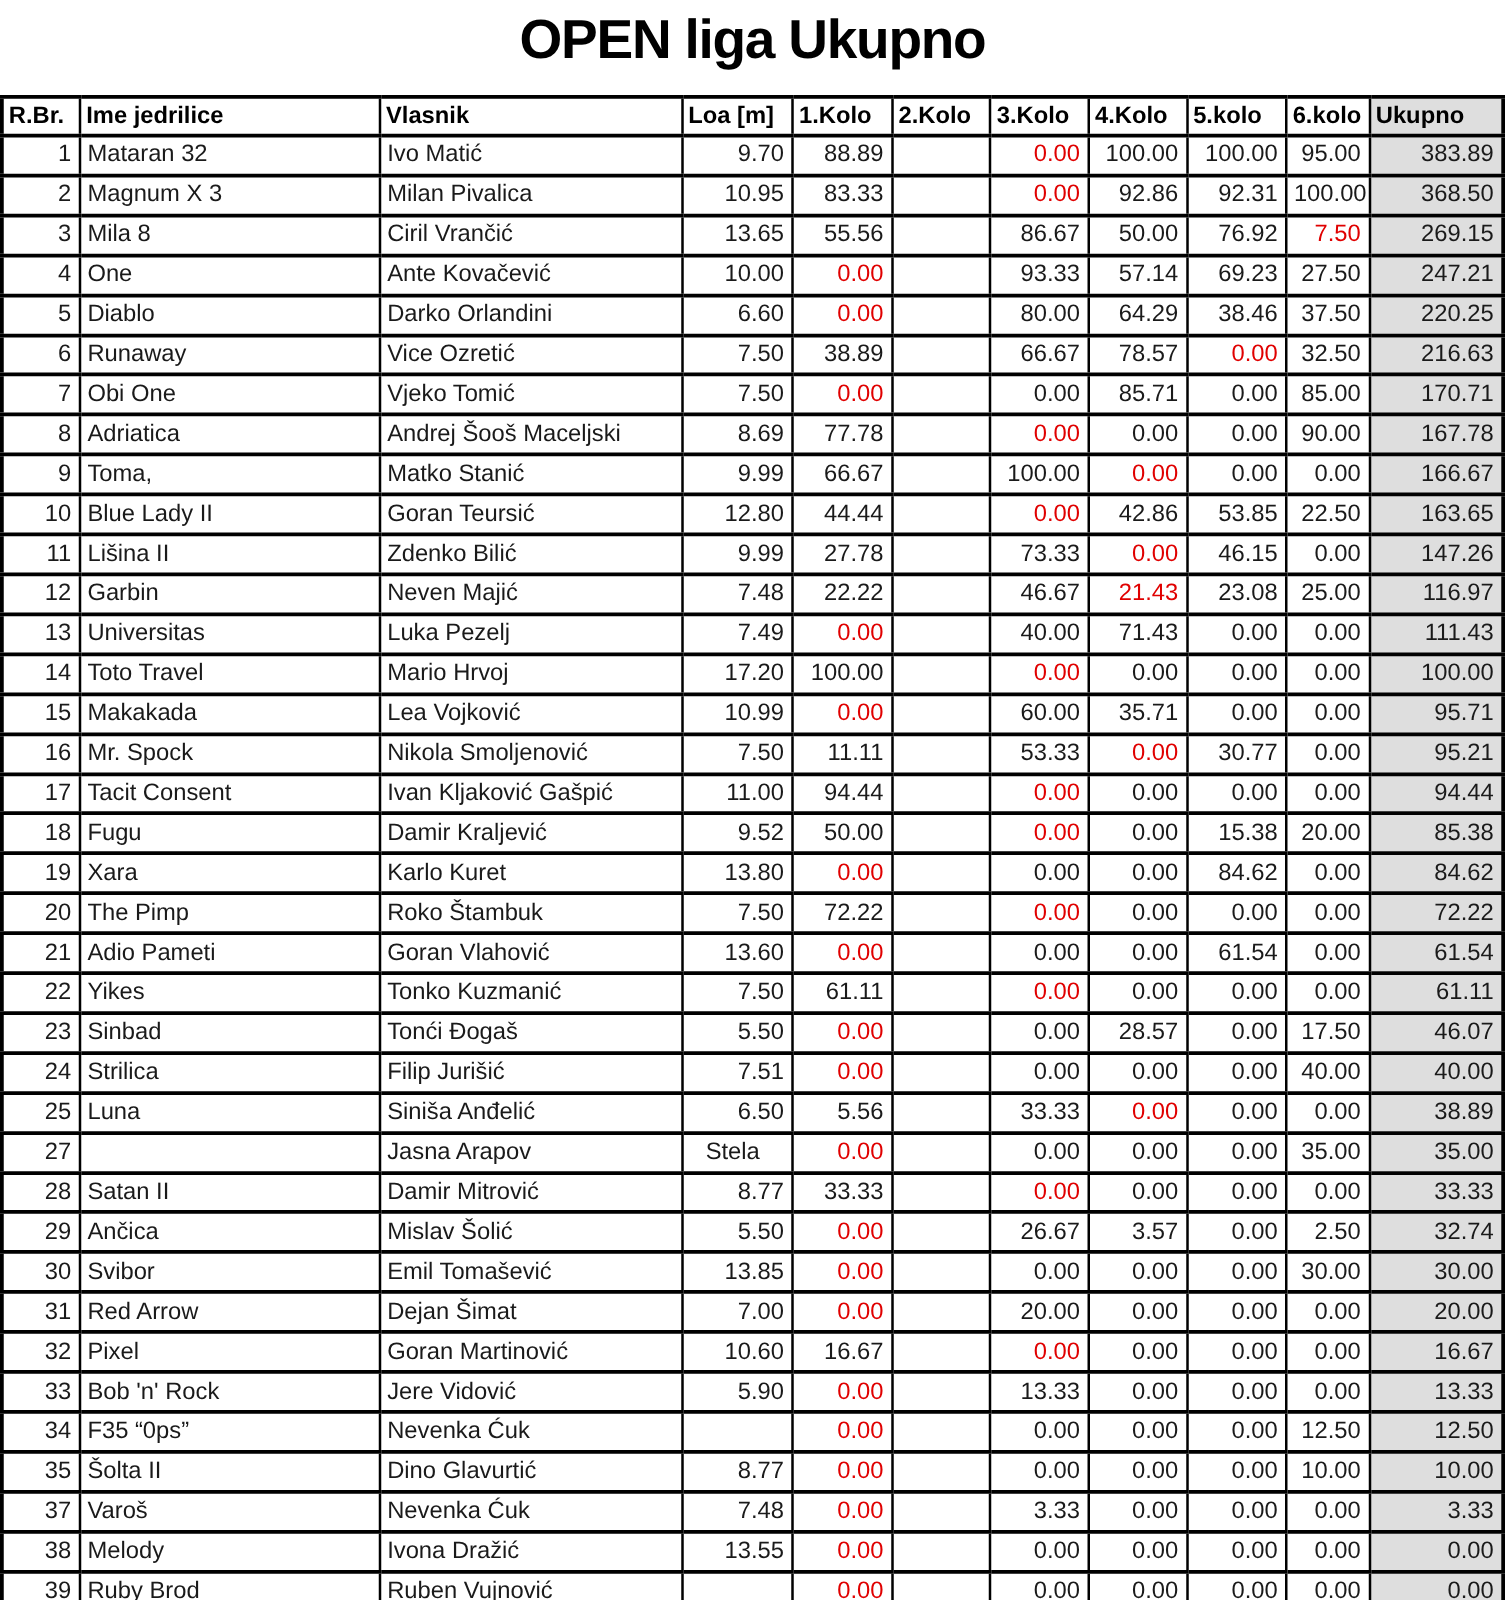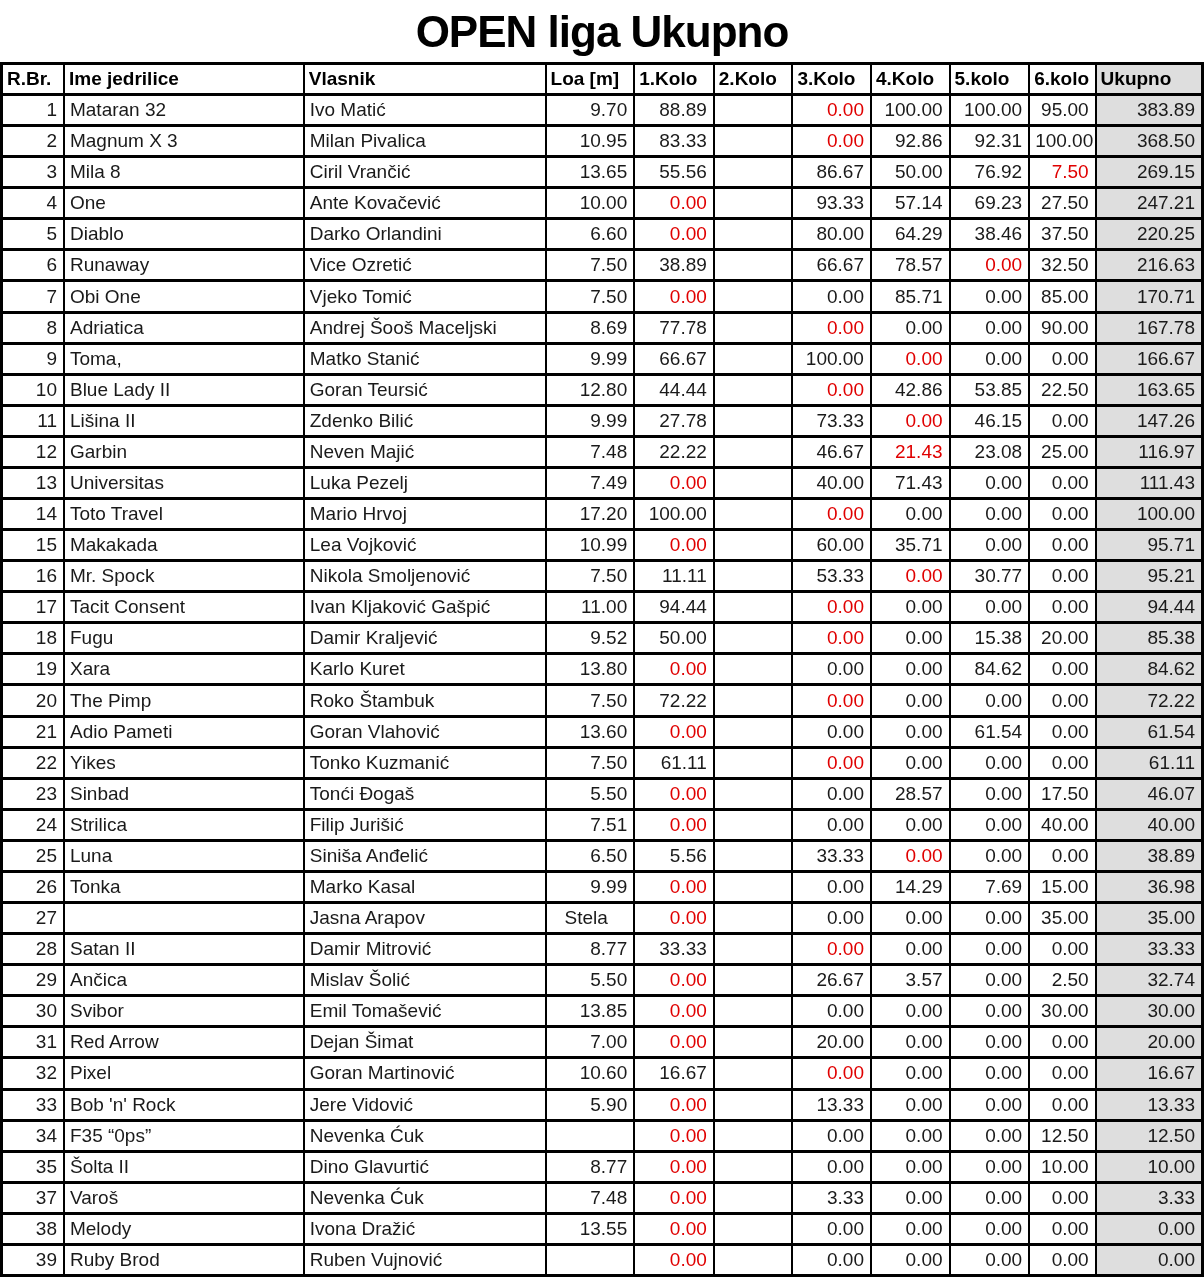--- a/index.html
+++ b/index.html
@@ -11,21 +11,21 @@
     overflow: hidden;
     font-family: "Liberation Sans", "DejaVu Sans", sans-serif;
   }
   .page {
     width: 1204px;
     height: 1280px;
     box-sizing: border-box;
   }
   .page-title {
     margin: 0;
-    padding: 6px 0 4px 0;
+    padding: 6px 0 18px 0;
     height: 52px;
     text-align: center;
     font-size: 44px;
     line-height: 52px;
     font-weight: 700;
     color: #000000;
     letter-spacing: -1px;
   }
   table.results {
     width: 1204px;
@@ -418,33 +418,20 @@
           <td class="col-loa">6.50</td>
           <td class="col-k1">5.56</td>
           <td class="col-k2"></td>
           <td class="col-k3">33.33</td>
           <td class="col-k4 discard">0.00</td>
           <td class="col-k5">0.00</td>
           <td class="col-k6">0.00</td>
           <td class="col-ukupno">38.89</td>
         </tr>
         <tr>
-          <td class="col-rbr">26</td>
-          <td class="col-ime">Tonka</td>
-          <td class="col-vlasnik">Marko Kasal</td>
-          <td class="col-loa">9.99</td>
-          <td class="col-k1 discard">0.00</td>
-          <td class="col-k2"></td>
-          <td class="col-k3">0.00</td>
-          <td class="col-k4">14.29</td>
-          <td class="col-k5">7.69</td>
-          <td class="col-k6">15.00</td>
-          <td class="col-ukupno">36.98</td>
-        </tr>
-        <tr>
           <td class="col-rbr">27</td>
           <td class="col-ime"></td>
           <td class="col-vlasnik">Jasna Arapov</td>
           <td class="col-loa text-left">Stela</td>
           <td class="col-k1 discard">0.00</td>
           <td class="col-k2"></td>
           <td class="col-k3">0.00</td>
           <td class="col-k4">0.00</td>
           <td class="col-k5">0.00</td>
           <td class="col-k6">35.00</td>

